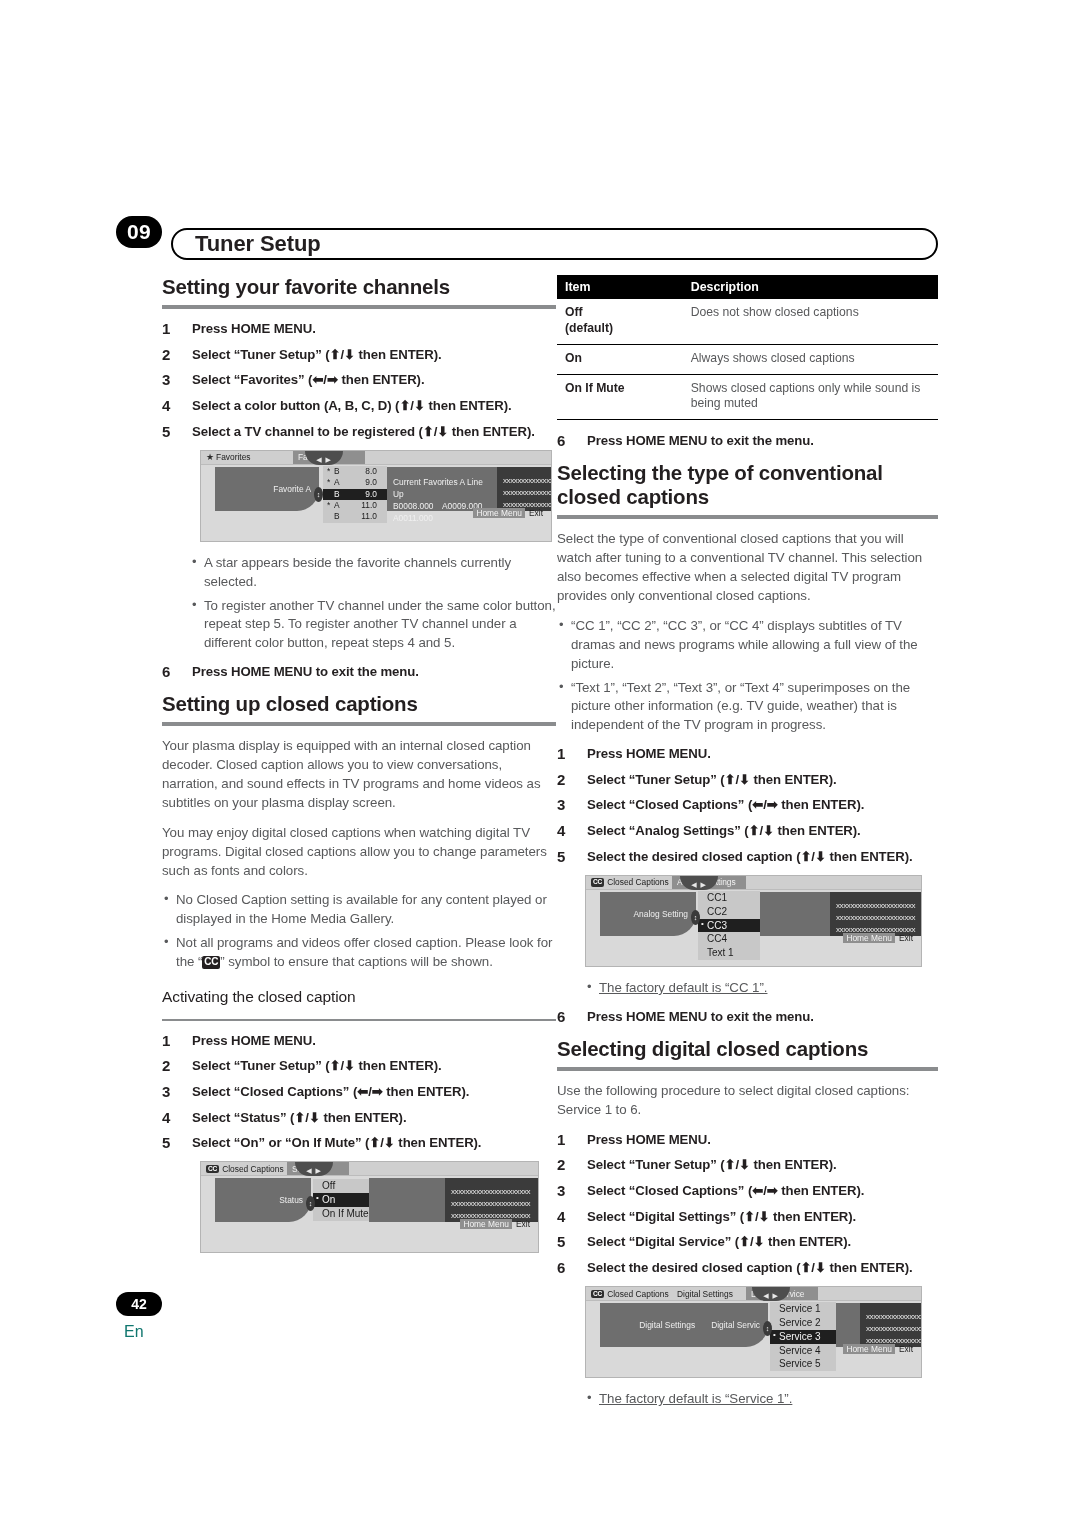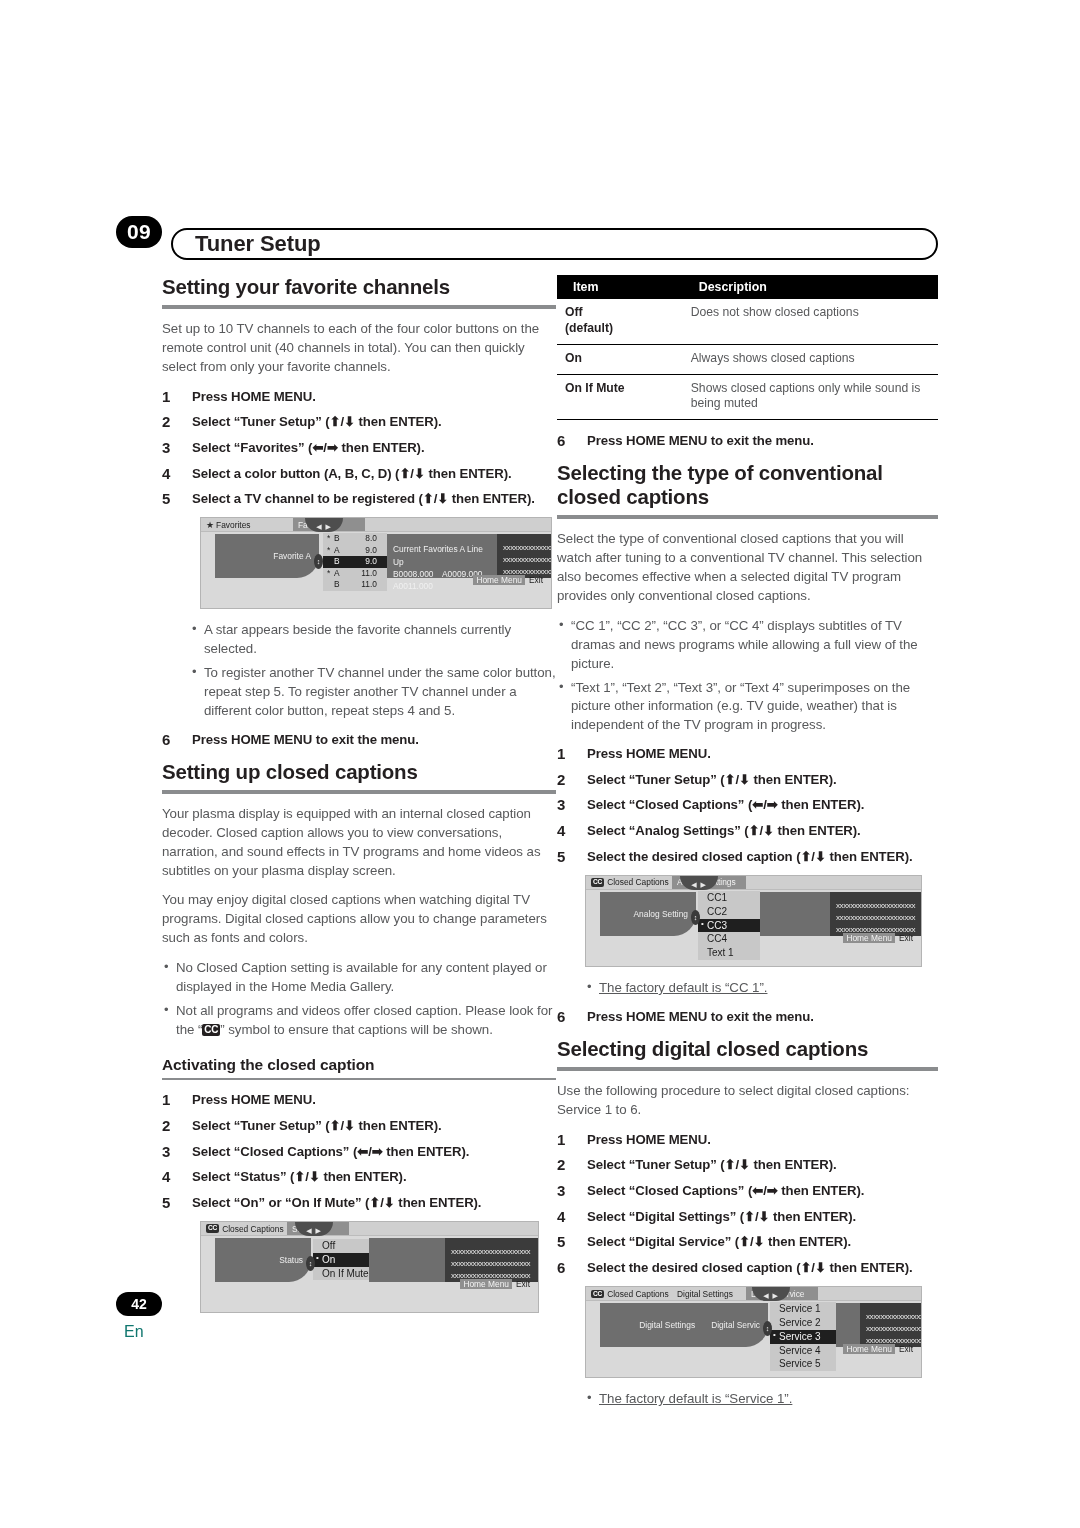--- a/index.html
+++ b/index.html
@@ -54,22 +54,22 @@
   .col-right { position: absolute; left: 541px; top: 275px; width: 381px; }
 
   
   h2.sec {
     font-size: 20.5px; font-weight: bold;
     margin: 0 0 6px 0; line-height: 1.17;
     letter-spacing: -0.2px;
   }
   .rule-thick { height: 4px; background: #8a8c8e; margin-bottom: 11px; }
   h3.sub {
-    font-size: 15.5px; font-weight: bold;
-    margin: 0 0 4px 0; line-height: 1.2;
+    font-size: 15.5px; font-weight: normal;
+    margin: 0 0 12px 0; line-height: 1.2;
     letter-spacing: -0.1px;
   }
   .rule-thin { height: 2.2px; background: #8a8c8e; margin-bottom: 11px; }
 
   
   p.body {
     font-size: 13.3px; line-height: 1.42;
     margin: 0 0 11px 0; color: #58595b;
     letter-spacing: -0.05px;
   }
@@ -109,21 +109,21 @@
 
   
   table.spec {
     width: 100%; border-collapse: collapse;
     margin: 0 0 12px 0;
   }
   table.spec thead th {
     background: #000; color: #fff;
     font-size: 12.4px; font-weight: bold;
     text-align: left;
-    padding: 5px 8px 5px 16px;
+    padding: 5px 8px 5px 8px;
     letter-spacing: 0px;
   }
   table.spec thead th.c1 { width: 33%; }
   table.spec tbody td {
     border-bottom: 1.6px solid #000;
     font-size: 12.2px;
     padding: 6px 8px 7px 8px;
     vertical-align: top;
     line-height: 1.3;
   }
@@ -323,21 +323,20 @@
     <div class="chapter-num">09</div>
     <div class="chapter-pill">
       <span class="chapter-title">Tuner Setup</span>
     </div>
   </div>
 
   <div class="col-left">
 
     <h2 class="sec">Setting your favorite channels</h2>
     <div class="rule-thick"></div>
-    <p class="body">Set up to 10 TV channels to each of the four color buttons on the remote control unit (40 channels in total). You can then quickly select from only your favorite channels.</p>
 
     <ol class="steps">
       <li><span class="num">1</span><span>Press HOME MENU.</span></li>
       <li><span class="num">2</span><span>Select “Tuner Setup” (⬆/⬇ then ENTER).</span></li>
       <li><span class="num">3</span><span>Select “Favorites” (⬅/➡ then ENTER).</span></li>
       <li><span class="num">4</span><span>Select a color button (A, B, C, D) (⬆/⬇ then ENTER).</span></li>
       <li><span class="num">5</span><span>Select a TV channel to be registered (⬆/⬇ then ENTER).</span></li>
     </ol>
 
     <div class="osd" style="margin-left:38px; width:352px; height:92px;">

